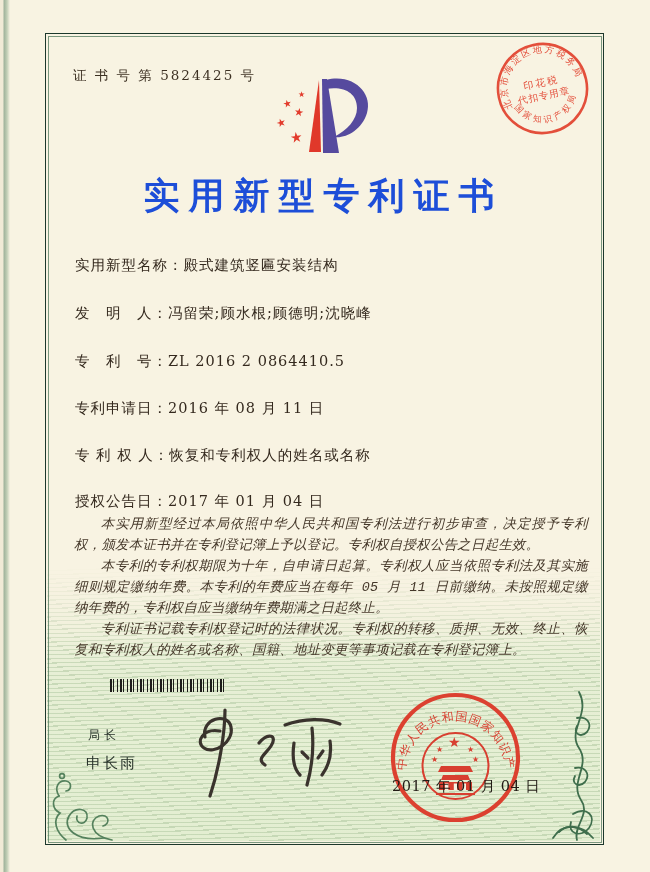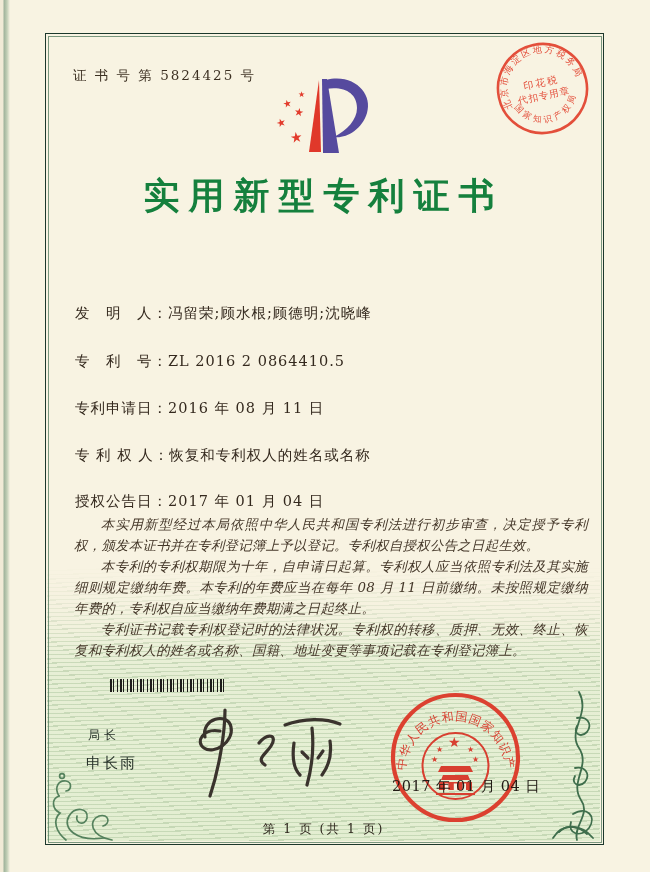--- a/index.html
+++ b/index.html
@@ -9,25 +9,25 @@
     font-family:"DejaVu Serif", serif;
     color:#35291d;
   }
   .scan-edge{position:absolute;left:0;top:0;width:10px;height:100%;
     background:linear-gradient(90deg,#f0ead6 0 3px,#9fb39b 4px,#c2cfb6 7px,rgba(248,243,226,0) 10px);}
   .frame{position:absolute;left:45px;top:33px;width:557px;height:810px;
     border:1.6px solid #1c372b;}
   .frame::before{content:"";position:absolute;inset:1.5px;border:1px solid rgba(80,120,92,.75);}
   .cert-no{position:absolute;left:73px;top:67px;font-size:13.5px;letter-spacing:2px;color:#3c3022;}
   .title{position:absolute;left:45px;top:172px;width:557px;text-align:center;
-    font-size:36px;font-weight:700;letter-spacing:9px;color:#15803d;}
+    font-size:36px;font-weight:700;letter-spacing:9px;color:#1d4ed8;}
   .field{position:absolute;left:75px;width:500px;font-size:14.5px;letter-spacing:1px;color:#34291e;white-space:nowrap;}
   .f0{top:256px}.f1{top:304px}.f2{top:352px}.f3{top:399px}.f4{top:446px}.f5{top:492px}
   .body-text{position:absolute;left:74px;top:514px;width:514px;
-    font-size:13.4px;line-height:21px;color:#443729;font-style:italic;letter-spacing:.3px;}
+    font-size:13.4px;line-height:21px;color:#443729;font-style:italic;letter-spacing:.3px;font-family:Liberation Mono, monospace;}
   .body-text p{margin:0;text-indent:2em;text-align:justify;}
   .greenband{position:absolute;left:47px;top:566px;width:553px;height:275px;
     background:
       repeating-linear-gradient(178deg, rgba(122,160,110,.28) 0 1.2px, rgba(122,160,110,0) 1.2px 4.2px),
       linear-gradient(to bottom, rgba(231,240,217,0), rgba(228,238,211,.9) 40%, #e3eed1 100%);
     -webkit-mask-image:linear-gradient(to bottom,transparent,#000 32%);
     mask-image:linear-gradient(to bottom,transparent,#000 32%);}
   .barcode{position:absolute;left:110px;top:679px;width:117px;height:13px;
     background:repeating-linear-gradient(90deg,#1e1d1b 0 2px,rgba(0,0,0,0) 2px 3px,#1e1d1b 3px 4px,rgba(0,0,0,0) 4px 7px,#1e1d1b 7px 8px,rgba(0,0,0,0) 8px 10px);}
   .officer-title{position:absolute;left:88px;top:727px;font-size:12px;letter-spacing:4px;color:#27322a;
@@ -80,29 +80,30 @@
     </text>
     <text font-size="8.6" fill="#e2432f" letter-spacing="3">
       <textPath href="#taxBot">国家知识产权局</textPath>
     </text>
     <text x="48.5" y="46" font-size="10" fill="#e2432f" text-anchor="middle" letter-spacing="2">印花税</text>
     <text x="48.5" y="59" font-size="9.6" fill="#e2432f" text-anchor="middle" letter-spacing="1">代扣专用章</text>
   </svg>
 
   <div class="title">实用新型专利证书</div>
 
+  <div class="field f0"><span>实用新型名称：</span><span>殿式建筑竖匾安装结构</span></div>
   <div class="field f1"><span>发　明　人：</span><span>冯留荣;顾水根;顾德明;沈晓峰</span></div>
   <div class="field f2"><span>专　利　号：</span><span>ZL 2016 2 0864410.5</span></div>
   <div class="field f3"><span>专利申请日：</span><span>2016 年 08 月 11 日</span></div>
   <div class="field f4"><span>专 利 权 人：</span><span>恢复和专利权人的姓名或名称</span></div>
   <div class="field f5"><span>授权公告日：</span><span>2017 年 01 月 04 日</span></div>
 
   <div class="body-text">
     <p>本实用新型经过本局依照中华人民共和国专利法进行初步审查，决定授予专利权，颁发本证书并在专利登记簿上予以登记。专利权自授权公告之日起生效。</p>
-    <p>本专利的专利权期限为十年，自申请日起算。专利权人应当依照专利法及其实施细则规定缴纳年费。本专利的年费应当在每年 08 月 11 日前缴纳。未按照规定缴纳年费的，专利权自应当缴纳年费期满之日起终止。</p>
+    <p>本专利的专利权期限为十年，自申请日起算。专利权人应当依照专利法及其实施细则规定缴纳年费。本专利的年费应当在每年 05 月 11 日前缴纳。未按照规定缴纳年费的，专利权自应当缴纳年费期满之日起终止。</p>
     <p>专利证书记载专利权登记时的法律状况。专利权的转移、质押、无效、终止、恢复和专利权人的姓名或名称、国籍、地址变更等事项记载在专利登记簿上。</p>
   </div>
 
   <div class="barcode"></div>
 
   <div class="officer-title">局长</div>
   <div class="officer-name">申长雨</div>
 
   <svg class="signature" width="170" height="98" viewBox="0 0 170 98">
     <g fill="none" stroke="#3a332d" stroke-width="3.2" stroke-linecap="round">
@@ -159,15 +160,14 @@
     <g fill="none" stroke="#3f6e4c" stroke-width="1.8" stroke-linecap="round">
       <path d="M34,4 C46,26 22,42 34,60 C46,78 24,94 36,112 C46,126 28,138 32,152"></path>
       <path d="M32,30 C42,28 48,36 42,44 C36,50 28,46 32,38"></path>
       <path d="M30,80 C40,78 46,86 40,94 C34,100 26,96 30,88"></path>
       <path d="M28,126 C42,118 52,128 44,140 C36,150 22,146 26,134"></path>
       <path d="M8,150 C18,134 36,136 48,150"></path>
       <path d="M14,144 C22,136 34,138 42,146"></path>
     </g>
   </svg>
 
-  <div class="footer">第 1 页 (共 1 页)</div>
 
 </div>
 
 </body></html>

